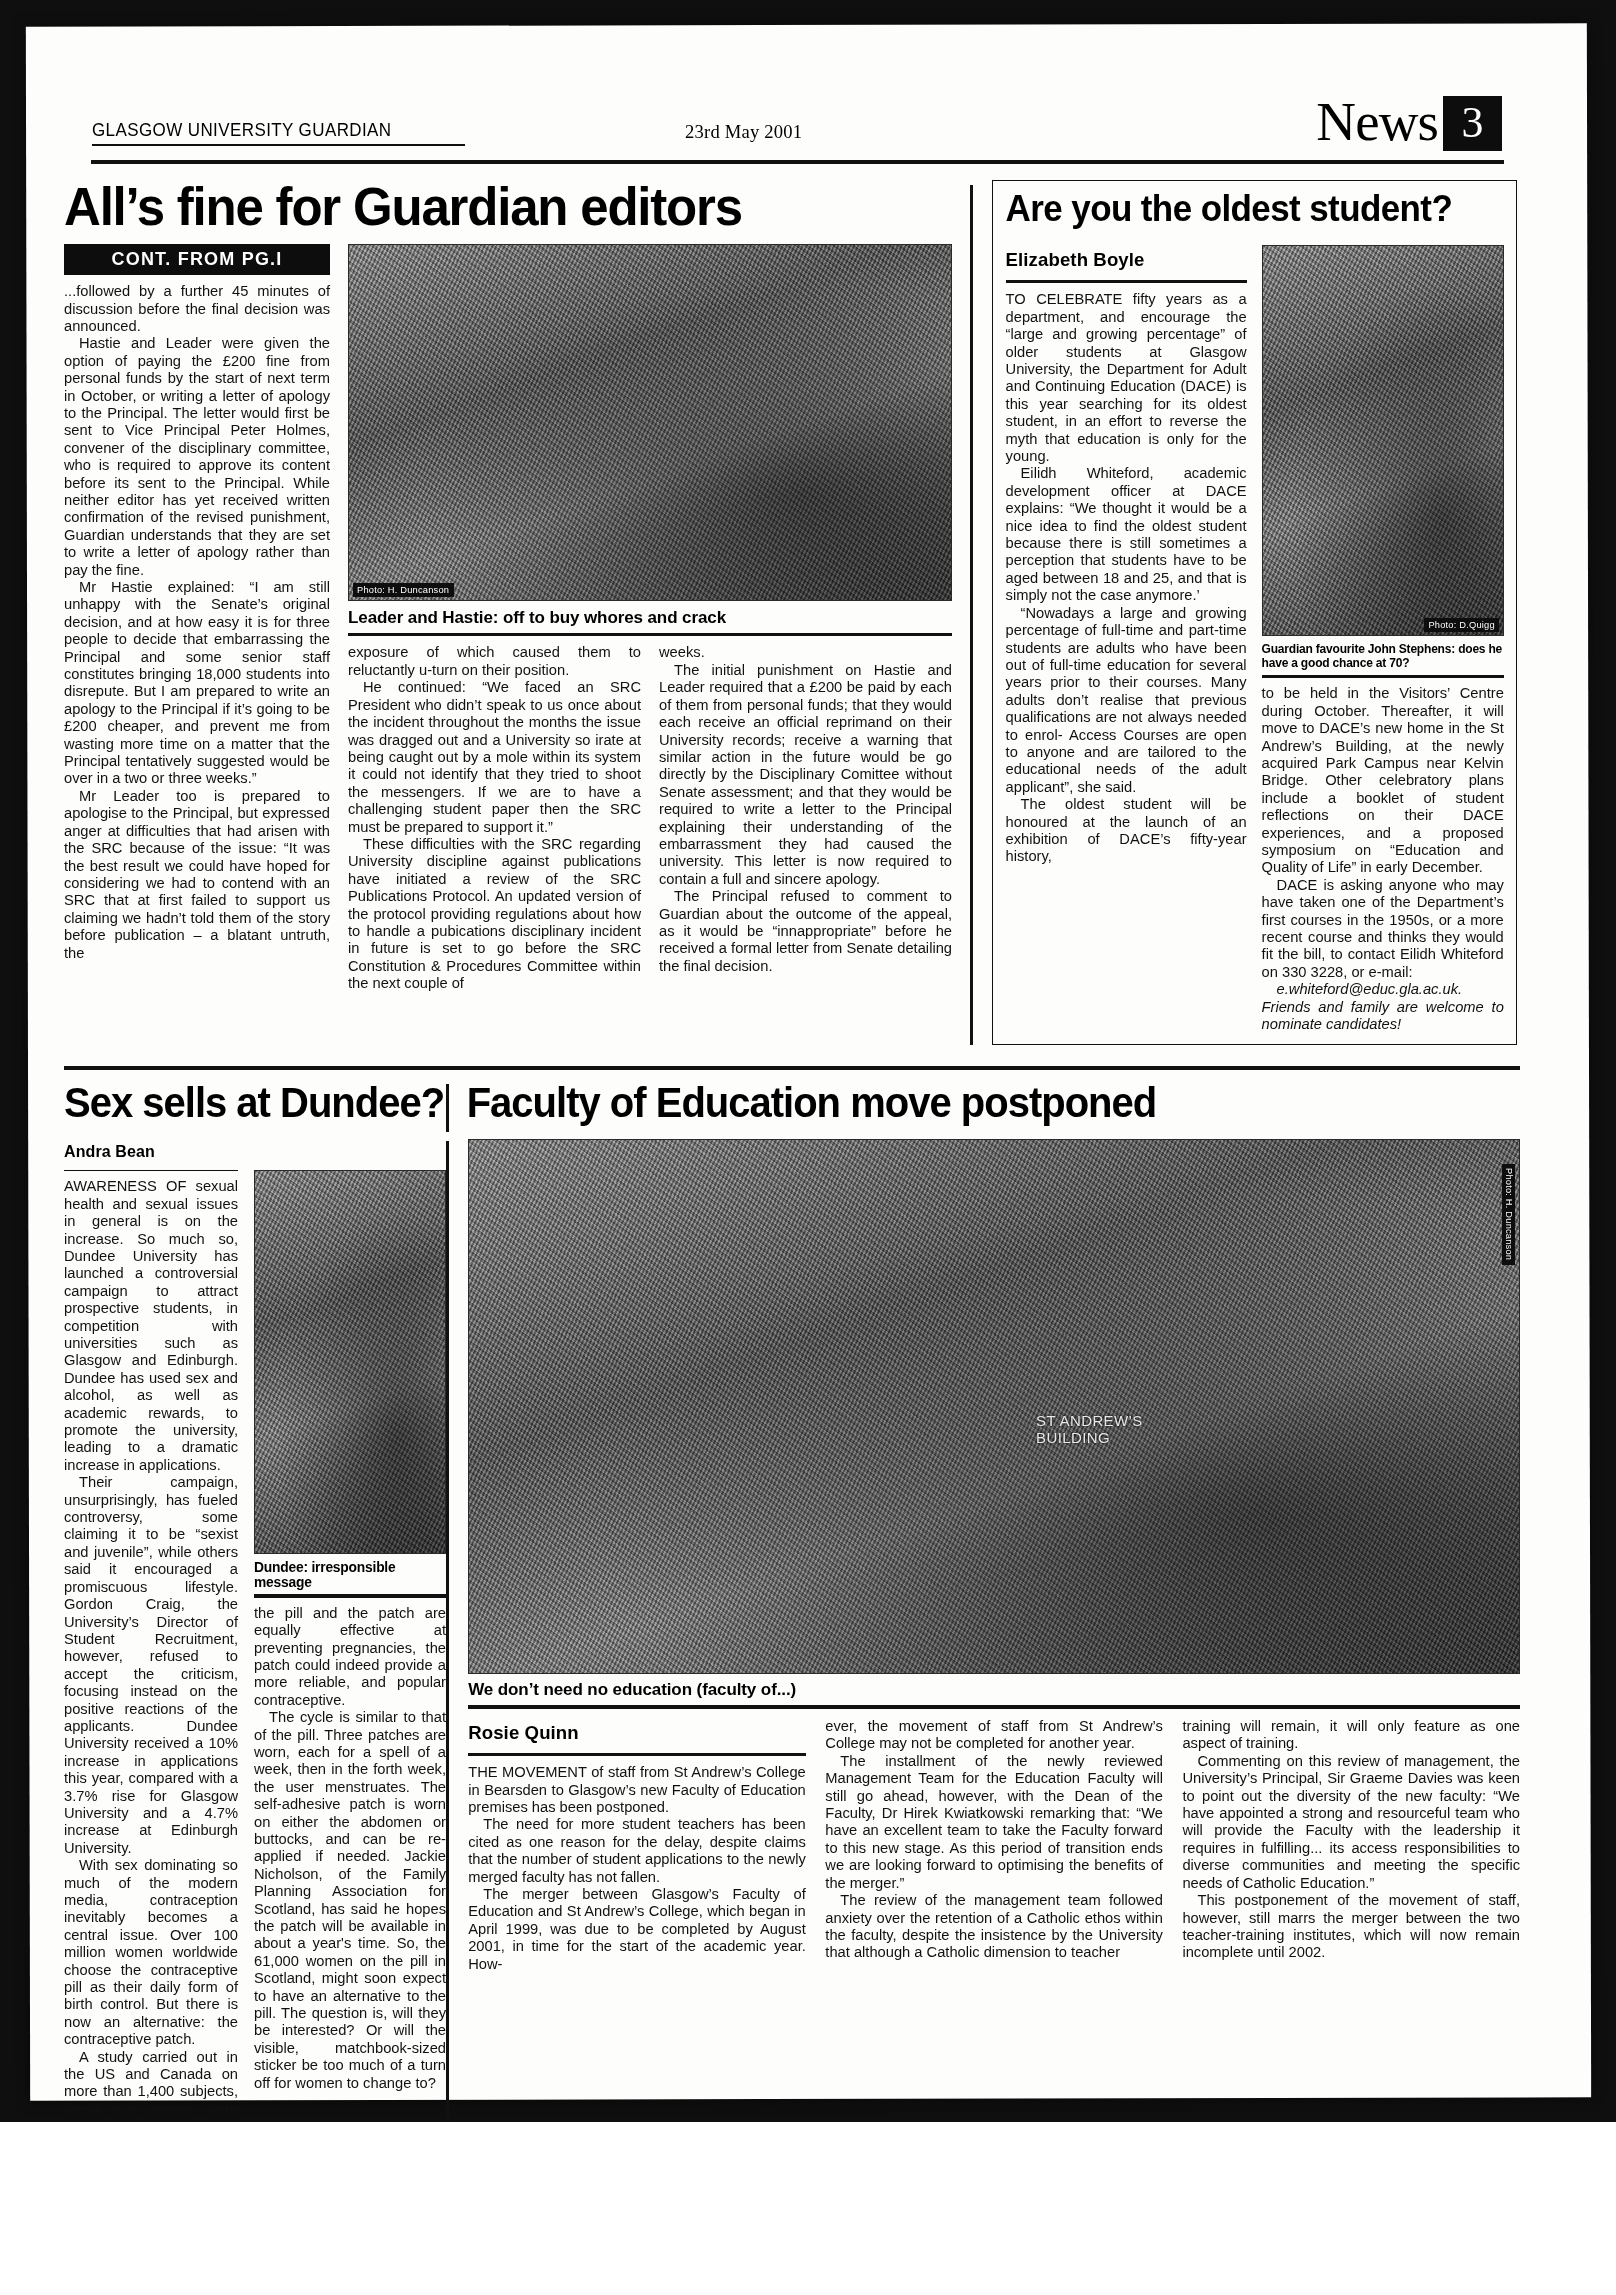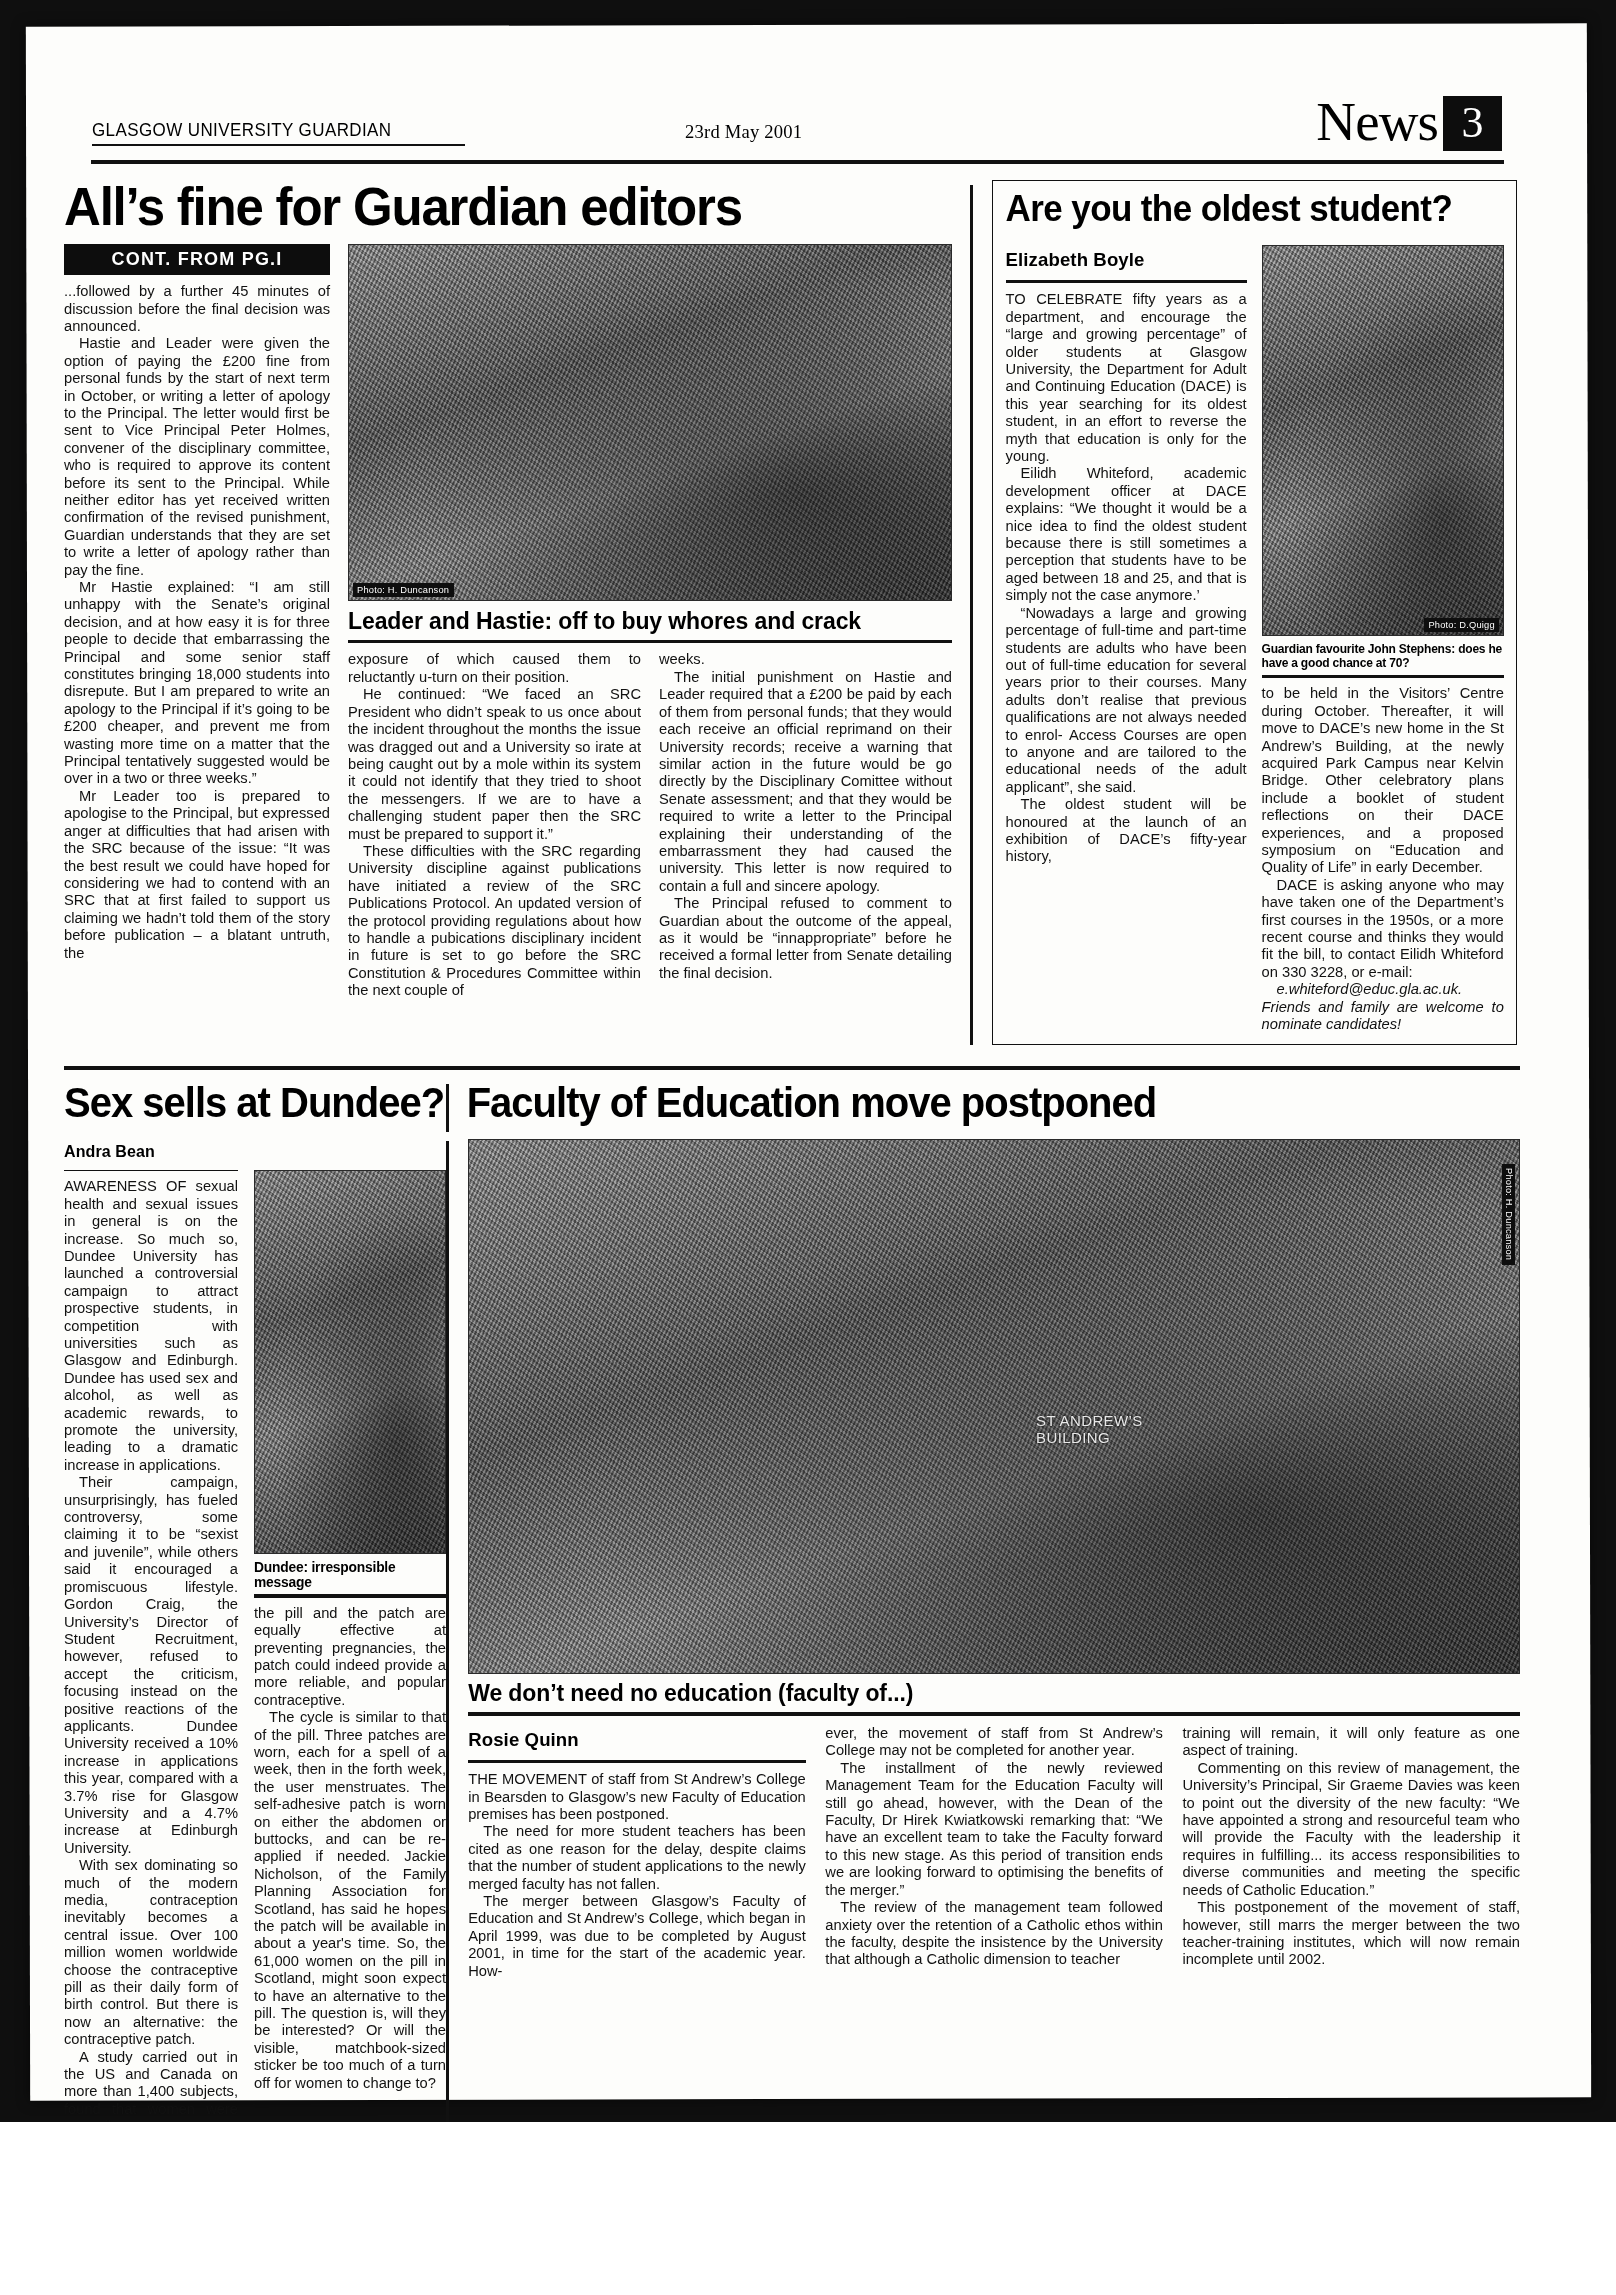--- a/index.html
+++ b/index.html
@@ -199,21 +199,21 @@
     font-family: "Liberation Sans", sans-serif;
     margin-top: 17px;
   }
   .photo-credit.vert {
     writing-mode: vertical-rl;
     padding: 4.4px 1.8px;
   }
   .caption {
     font-family: "Liberation Sans", sans-serif;
     font-weight: bold;
-    font-size: 23px;
+    font-size: 17px;
     letter-spacing: -0.1px;
     padding-top: 6.2px;
   }
   .caption.small { font-size: 13.8px; letter-spacing: -0.2px; }
   .caption.tiny  { font-size: 12px; line-height: 14px; letter-spacing: -0.2px; }
 
   
   .bottom-block { margin-top: 21px; position: relative; }
   .bottom-head { display: flex; align-items: flex-start; }
   .bh-left  { width: 382px; }

